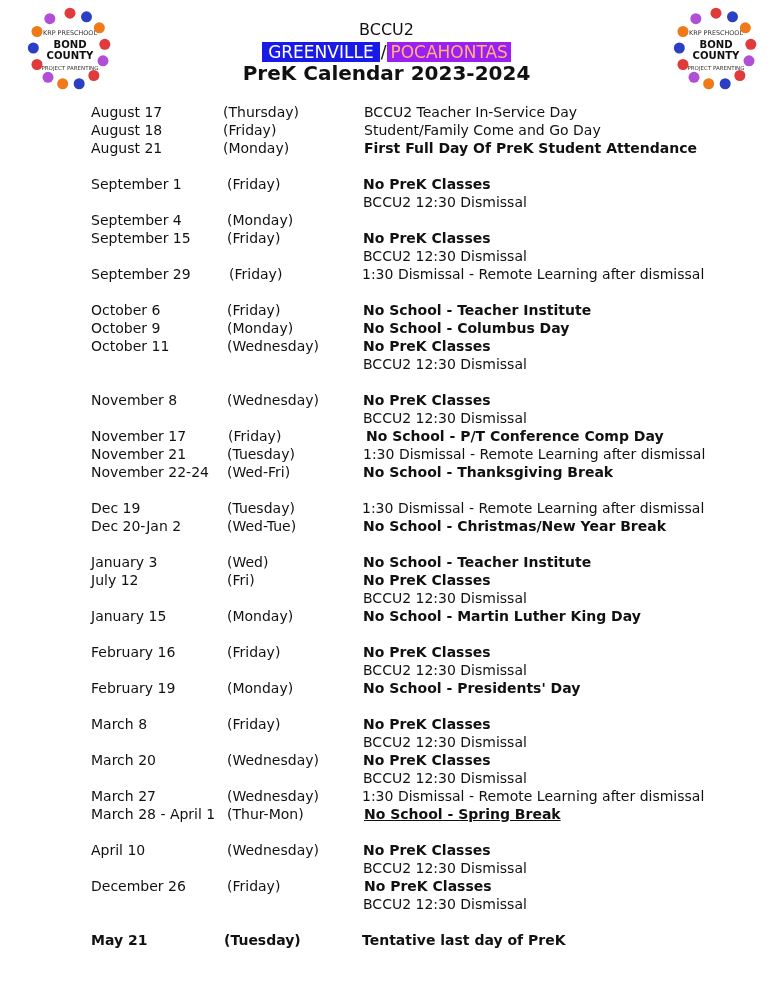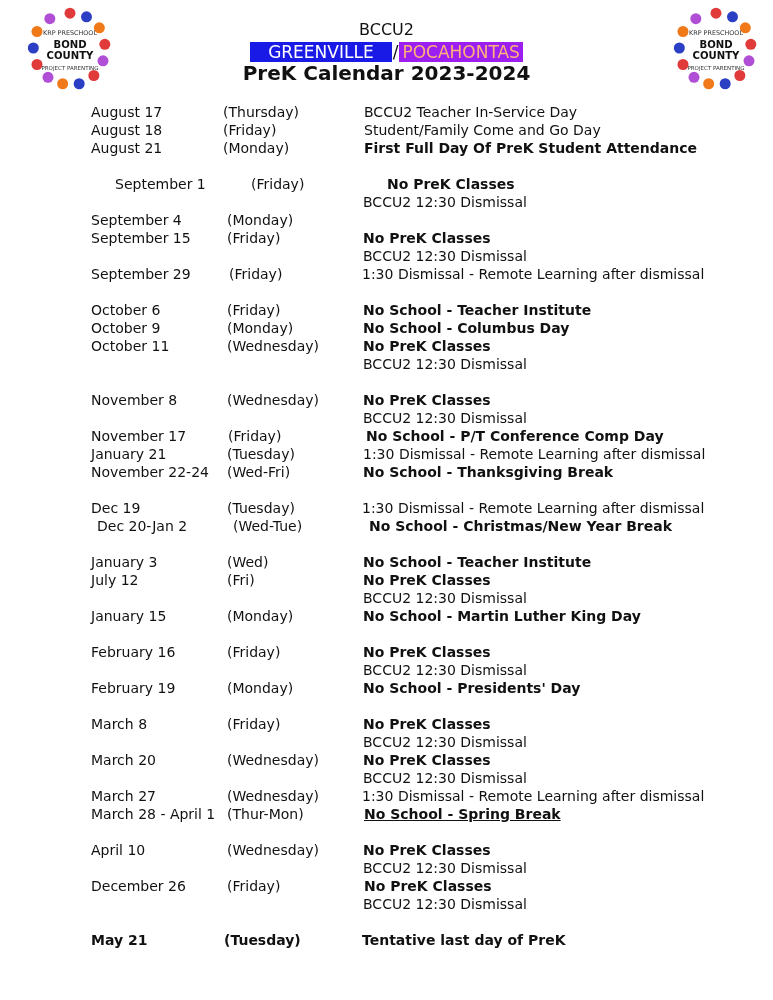--- a/index.html
+++ b/index.html
@@ -13,21 +13,21 @@
   .logo-left { left: 24px; top: 4px; }
   .logo-right { left: 670px; top: 4px; }
   .logo svg { width: 100%; height: 100%; }
 
   .header {
     position: absolute; left: 0; width: 773px; top: 20px; text-align: center;
   }
   .hdr-line1 { font-size: 16px; line-height: 20px; color: #111; }
   .hdr-line2 { font-size: 17px; line-height: 22px; margin-top: 1px; }
   .hdr-line2 .greenville {
-    background: #1a1ae6; color: #ffffff; padding: 0 18px;
+    background: #1a1ae6; color: #ffffff; padding: 0 6px;
   }
   .hdr-line2 .slash { color: #111; padding: 0 1px; }
   .hdr-line2 .pocahontas {
     background: #9a1ff0; color: #ffb27a; padding: 0 3px;
   }
   .hdr-line3 { font-size: 20px; line-height: 20px; font-weight: bold; color: #111; }
 
   .calendar { position: absolute; left: 0; top: 0; width: 773px; height: 1000px; }
   .row {
     position: absolute; left: 0; width: 660px; height: 18px;
@@ -107,21 +107,21 @@
     <div class="row" style="top: 121px;">
       <span class="date">August 18</span>
       <span class="day" style="left: 223px;">(Friday)</span>
       <span class="event" style="left: 364px;">Student/Family Come and Go Day</span>
     </div>
     <div class="row" style="top: 139px;">
       <span class="date">August 21</span>
       <span class="day" style="left: 223px;">(Monday)</span>
       <span class="event bold" style="left: 364px;">First Full Day Of PreK Student Attendance</span>
     </div>
-    <div class="row" style="top: 175px; margin-left: 24px;">
+    <div class="row" style="top: 175px;">
       <span class="date">September 1</span>
       <span class="day" style="left: 227px;">(Friday)</span>
       <span class="event bold" style="left: 363px;">No PreK Classes</span>
     </div>
     <div class="row" style="top: 193px;">
       <span class="date"></span>
       <span class="day" style="left: 227px;"></span>
       <span class="event" style="left: 363px;">BCCU2 12:30 Dismissal</span>
     </div>
     <div class="row" style="top: 211px;">
@@ -172,35 +172,35 @@
       <span class="date"></span>
       <span class="day" style="left: 227px;"></span>
       <span class="event" style="left: 363px;">BCCU2 12:30 Dismissal</span>
     </div>
     <div class="row" style="top: 427px;">
       <span class="date">November 17</span>
       <span class="day" style="left: 228px;">(Friday)</span>
       <span class="event bold" style="left: 342px; margin-left: 24px;">No School - P/T Conference Comp Day</span>
     </div>
     <div class="row" style="top: 445px;">
-      <span class="date">January 21</span>
+      <span class="date">November 21</span>
       <span class="day" style="left: 227px;">(Tuesday)</span>
       <span class="event" style="left: 363px;">1:30 Dismissal - Remote Learning after dismissal</span>
     </div>
     <div class="row" style="top: 463px;">
       <span class="date">November 22-24</span>
       <span class="day" style="left: 227px;">(Wed-Fri)</span>
       <span class="event bold" style="left: 363px;">No School - Thanksgiving Break</span>
     </div>
     <div class="row" style="top: 499px;">
       <span class="date">Dec 19</span>
       <span class="day" style="left: 227px;">(Tuesday)</span>
       <span class="event" style="left: 362px;">1:30 Dismissal - Remote Learning after dismissal</span>
     </div>
-    <div class="row" style="top: 517px; margin-left: 6px;">
+    <div class="row" style="top: 517px;">
       <span class="date">Dec 20-Jan 2</span>
       <span class="day" style="left: 227px;">(Wed-Tue)</span>
       <span class="event bold" style="left: 363px;">No School - Christmas/New Year Break</span>
     </div>
     <div class="row" style="top: 553px;">
       <span class="date">January 3</span>
       <span class="day" style="left: 227px;">(Wed)</span>
       <span class="event bold" style="left: 363px;">No School - Teacher Institute</span>
     </div>
     <div class="row" style="top: 571px;">

